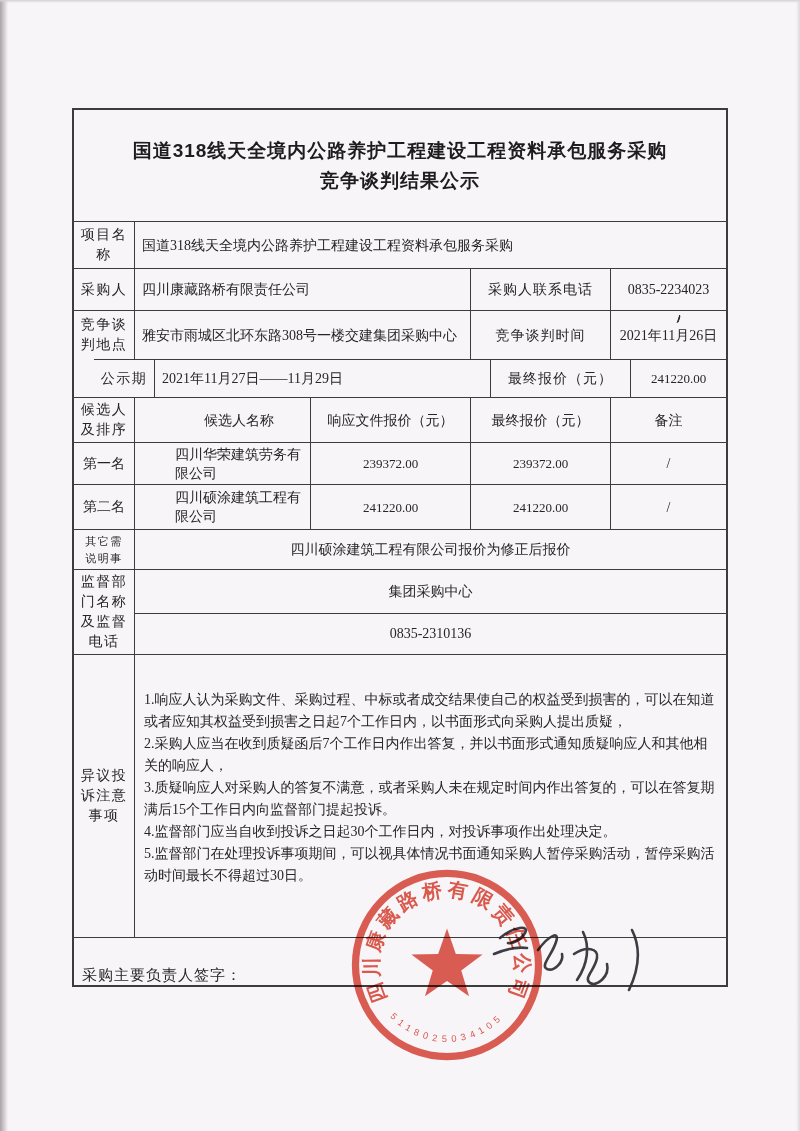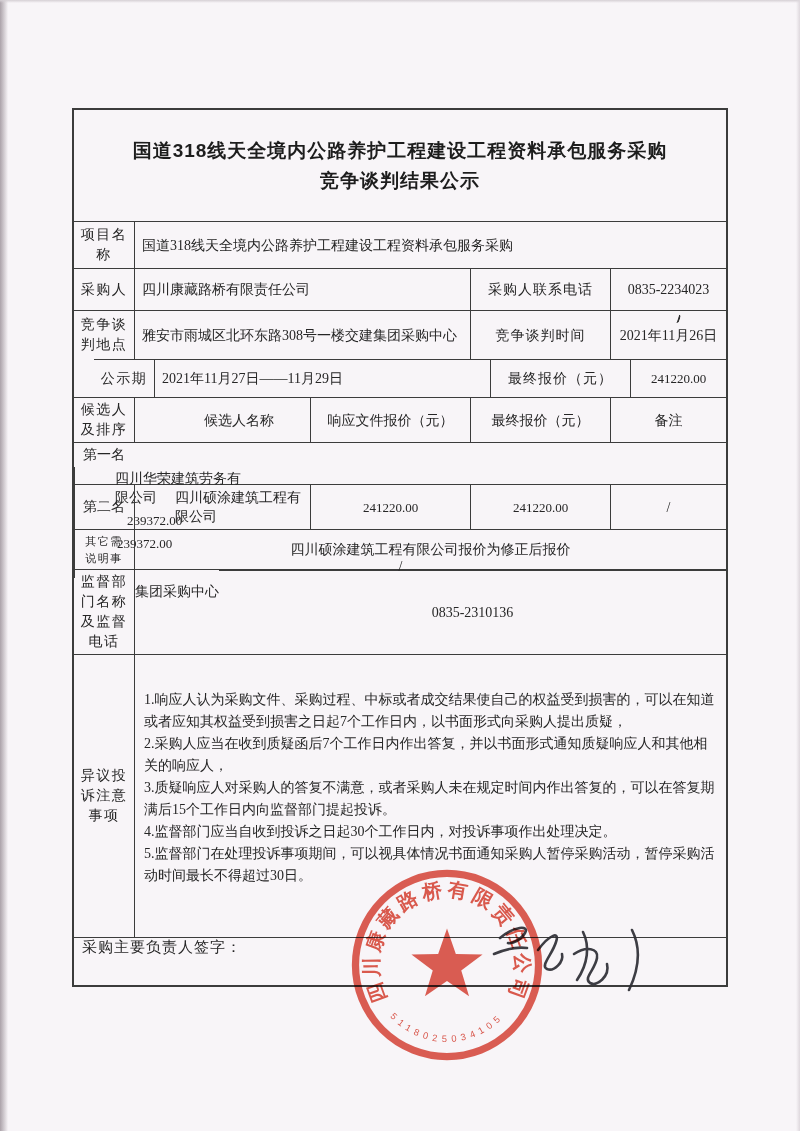--- a/index.html
+++ b/index.html
@@ -29,31 +29,31 @@
   .w-lab3{width:140px;flex:none;letter-spacing:1px;}
   .w-name{width:176px;flex:none;padding-left:40px;}
   .w-doc{width:160px;flex:none;}
   .w-fin{width:140px;flex:none;}
 
   .title-block{height:111px;display:flex;flex-direction:column;align-items:center;
     justify-content:center;gap:2px;}
   .title-line{font-family:"Liberation Sans",sans-serif;font-weight:bold;
     font-size:19px;line-height:28px;letter-spacing:1px;color:#1d1d1d;text-align:center;}
 
-  .stack{flex:1;display:flex;flex-direction:row;}
+  .stack{flex:1;display:flex;flex-direction:column;}
   .stack .sub{border-left:none;border-top:1.5px solid #3c3c3c;box-sizing:border-box;
     display:flex;align-items:center;justify-content:center;font-size:14px;}
   .stack .sub.first{border-top:none;}
 
   .notes-cell{flex:1;border-left:1.5px solid #3c3c3c;box-sizing:border-box;
     display:flex;flex-direction:column;justify-content:center;
     padding:10px 9px 26px 9px;font-size:14px;line-height:22px;text-align:left;}
   .notes-cell p{margin:0;}
 
-  .sig-row{height:48px;display:flex;align-items:flex-start;padding:0 8px;
+  .sig-row{height:48px;display:flex;align-items:flex-end;padding:0 8px;
     font-size:15px;letter-spacing:1px;}
 
   .ink-mark{position:absolute;top:3px;left:55%;width:4px;height:9px;
     border-right:2px solid #2f2f2f;transform:rotate(18deg);border-radius:40%;}
 
   .seal{position:absolute;left:343px;top:861px;width:208px;height:208px;
     mix-blend-mode:multiply;opacity:0.88;}
   .sig{position:absolute;left:486px;top:906px;width:195px;height:96px;opacity:0.92;}
 </style>
 </head>
@@ -101,21 +101,21 @@
     </div>
 
     <div class="row" style="height:45px;">
       <div class="cell label-col">候选人及排序</div>
       <div class="cell w-name">候选人名称</div>
       <div class="cell w-doc">响应文件报价（元）</div>
       <div class="cell w-fin">最终报价（元）</div>
       <div class="cell grow">备注</div>
     </div>
 
-    <div class="row" style="height:42px;flex-direction:column;">
+    <div class="row" style="height:42px;">
       <div class="cell label-col" style="letter-spacing:0;">第一名</div>
       <div class="cell left w-name">四川华荣建筑劳务有限公司</div>
       <div class="cell w-doc" style="font-size:13px;">239372.00</div>
       <div class="cell w-fin" style="font-size:13px;">239372.00</div>
       <div class="cell grow">/</div>
     </div>
 
     <div class="row" style="height:45px;">
       <div class="cell label-col" style="letter-spacing:0;">第二名</div>
       <div class="cell left w-name">四川硕涂建筑工程有限公司</div>

